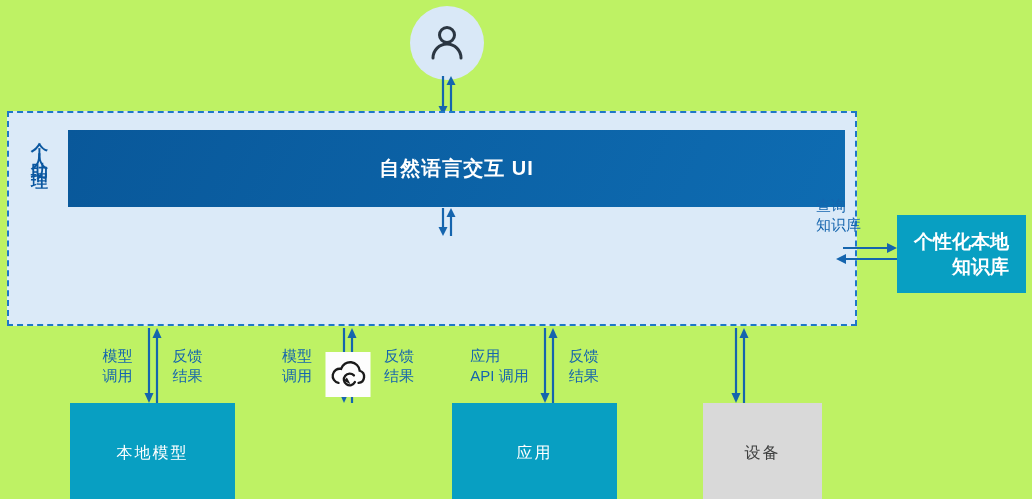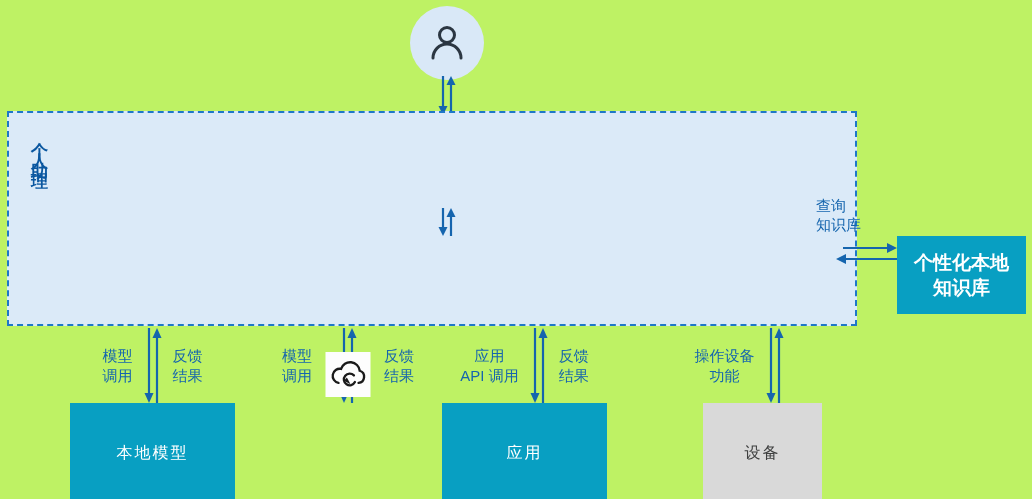--- a/index.html
+++ b/index.html
@@ -21,38 +21,38 @@
   .bar-nlui{top:130px;height:77px;font-size:20px;letter-spacing:1px;}
   .bar-platform{top:237px;height:78px;font-size:19px;line-height:1.42;white-space:pre-line;letter-spacing:1px;}
 
   .vpair{position:absolute;width:20px;}
   .vpair-user{left:437px;top:76px;height:39px;}
   .vpair-bars{left:437px;top:208px;height:28px;}
 
   
   .kb-box{position:absolute;left:897px;top:215px;width:129px;height:78px;background:#089fc2;
     color:#fff;font-weight:700;font-size:19px;line-height:1.32;display:flex;align-items:center;
-    justify-content:center;text-align:center;white-space:pre-line;margin-top:21px;}
+    justify-content:center;text-align:right;white-space:pre-line;}
   .kb-query-arrow{position:absolute;left:843px;top:242px;width:54px;height:12px;}
   .kb-feedback-arrow{position:absolute;left:836px;top:253px;width:61px;height:12px;}
   .side-lbl{position:absolute;color:#1565ae;font-size:15px;line-height:19px;font-weight:400;
     white-space:pre-line;}
   .lbl-query{left:816px;top:196px;width:86px;}
   .lbl-feedback{left:814px;top:267px;width:90px;}
 
   
   .group{position:absolute;top:328px;height:154px;}
   .g1{left:70px;width:165px;}
   .g2{left:265px;width:166px;}
-  .g3{left:442px;width:165px;}
+  .g3{left:452px;width:165px;}
   .g4{left:657px;width:165px;}
   .group-top{position:absolute;top:0;left:-30px;right:-30px;height:75px;display:flex;
     justify-content:center;align-items:flex-start;gap:10px;}
   .g2 .group-top{gap:26px;}
-  .lbl{color:#1565ae;font-size:15px;line-height:20px;text-align:center;white-space:pre-line;padding-top:18px;}
+  .lbl{color:#1565ae;font-size:15px;line-height:20px;text-align:left;white-space:pre-line;padding-top:18px;}
   .gbox{position:absolute;left:0;right:0;top:75px;height:100px;background:#089fc2;color:#fff;
     font-weight:400;font-size:16px;letter-spacing:2px;display:flex;align-items:center;justify-content:center;}
   .gbox-gray{background:#d9d9d9;color:#3f4040;margin-left:46px;}
   .cloud-icon{position:absolute;left:50%;top:24px;transform:translateX(-50%);width:45px;height:45px;
     background:#fdfdfd;display:flex;align-items:center;justify-content:center;z-index:2;}
   .arrow-wrap{position:relative;z-index:1;flex:0 0 20px;}
 </style>
 </head>
 <body>
 
@@ -68,20 +68,21 @@
   <svg class="vpair vpair-user" viewBox="0 0 20 39">
     <line x1="6" y1="0" x2="6" y2="31" stroke="#1565ae" stroke-width="2.2"></line>
     <polygon points="1.5,30 10.5,30 6,39" fill="#1565ae"></polygon>
     <line x1="14" y1="39" x2="14" y2="8" stroke="#1565ae" stroke-width="2.2"></line>
     <polygon points="9.5,9 18.5,9 14,0" fill="#1565ae"></polygon>
   </svg>
 
   <div class="agent-box"></div>
   <div class="vertical-label">个人助理</div>
 
+  <div class="bar bar-nlui">自然语言交互 UI</div>
 
   <svg class="vpair vpair-bars" viewBox="0 0 20 28">
     <line x1="6" y1="0" x2="6" y2="20" stroke="#1565ae" stroke-width="2.2"></line>
     <polygon points="1.5,19 10.5,19 6,28" fill="#1565ae"></polygon>
     <line x1="14" y1="28" x2="14" y2="8" stroke="#1565ae" stroke-width="2.2"></line>
     <polygon points="9.5,9 18.5,9 14,0" fill="#1565ae"></polygon>
   </svg>
 
 
   <div class="side-lbl lbl-query">查询
@@ -152,22 +153,20 @@
         </svg>
       </div>
       <div class="lbl">反馈
 结果</div>
     </div>
     <div class="gbox">应用</div>
   </div>
 
   <div class="group g4">
     <div class="group-top">
-      <div class="lbl">操作设备
-功能</div>
       <div class="arrow-wrap">
         <svg width="20" height="75" viewBox="0 0 20 75">
           <line x1="6" y1="0" x2="6" y2="66" stroke="#1565ae" stroke-width="2.2"></line>
           <polygon points="1.5,65 10.5,65 6,75" fill="#1565ae"></polygon>
           <line x1="14" y1="75" x2="14" y2="9" stroke="#1565ae" stroke-width="2.2"></line>
           <polygon points="9.5,10 18.5,10 14,0" fill="#1565ae"></polygon>
         </svg>
       </div>
     </div>
     <div class="gbox gbox-gray">设备</div>

